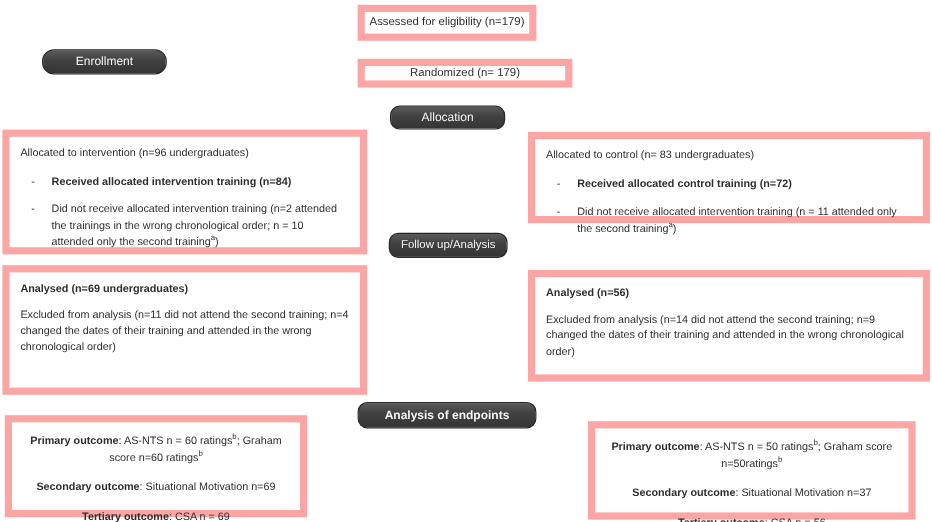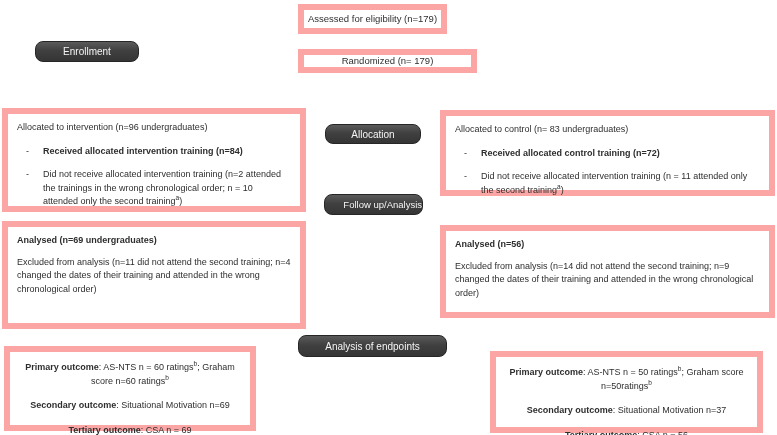--- a/index.html
+++ b/index.html
@@ -53,71 +53,71 @@
 </style>
 </head>
 <body>
 
 <div class="stage">
 
   <div class="wbox cbox" style="left:298px; top:4px; width:149px; height:30px;">
     <span>Assessed for eligibility (n=179)</span>
   </div>
 
-  <div class="tag" style="left:35px; top:41px; width:104px; height:21px;">
+  <div class="tag" style="left:35px; top:41px; width:104px; height:21px;border-radius:10px;">
     <span>Enrollment</span>
   </div>
 
   <div class="wbox cbox" style="left:298px; top:49px; width:179px; height:24px;">
     <span>Randomized (n= 179)</span>
   </div>
 
-  <div class="tag" style="left:325px; top:88px; width:96px; height:20px;margin-top:36px;">
+  <div class="tag" style="left:325px; top:88px; width:96px; height:20px;">
     <span>Allocation</span>
   </div>
 
   <div class="wbox pad" style="left:2px; top:108px; width:304px; height:104px;">
     <p>Allocated to intervention (n=96 undergraduates)</p>
     <div class="row">
       <span class="dash">-</span>
       <span class="btext bold">Received allocated intervention training  (n=84)</span>
     </div>
     <div class="row">
       <span class="dash">-</span>
       <span class="btext"><span>Did not receive allocated intervention training (n=2 attended the trainings in the wrong chronological order; n = 10  attended only the second training</span><sup>a</sup><span>)</span></span>
     </div>
   </div>
 
-  <div class="wbox pad" style="left:440px; top:110px; width:335px; height:86px;">
+  <div class="wbox pad" style="left:440px; top:110px; width:335px; height:76px;">
     <p>Allocated to control (n= 83 undergraduates)</p>
     <div class="row">
       <span class="dash">-</span>
       <span class="btext bold">Received allocated control training (n=72)</span>
     </div>
     <div class="row">
       <span class="dash">-</span>
       <span class="btext"><span>Did not receive allocated intervention training (n = 11  attended only the second training</span><sup>a</sup><span>)</span></span>
     </div>
   </div>
 
-  <div class="tag" style="left:324px; top:194px; width:99px; height:21px; font-size:9.5px;justify-content:flex-end;">
+  <div class="tag" style="left:324px; top:194px; width:99px; height:21px; font-size:9.5px;">
     <span>Follow up/Analysis</span>
   </div>
 
   <div class="wbox pad" style="left:2px; top:221px; width:304px; height:108px;">
     <p class="bold">Analysed (n=69 undergraduates)</p>
     <p class="excluded">Excluded from analysis (n=11 did not attend the second training; n=4 changed the dates of their training and attended in the wrong chronological order)</p>
   </div>
 
   <div class="wbox pad" style="left:440px; top:225px; width:335px; height:93px;">
     <p class="bold">Analysed (n=56)</p>
     <p class="excluded">Excluded from analysis (n=14 did not attend the second training; n=9 changed the dates of their training and attended in the wrong chronological order)</p>
   </div>
 
-  <div class="tag" style="left:298px; top:335px; width:149px; height:22px;">
+  <div class="tag" style="left:298px; top:335px; width:149px; height:22px;font-weight:bold;">
     <span>Analysis of endpoints</span>
   </div>
 
   <div class="wbox outcomes" style="left:4px; top:346px; width:252px; height:85px;">
     <p class="outcome-line"><span class="bold">Primary outcome</span><span>: AS-NTS n = 60 ratings</span><sup>b</sup><span>; Graham score n=60 ratings</span><sup>b</sup></p>
     <p class="outcome-line"><span class="bold">Secondary outcome</span><span>: Situational Motivation n=69</span></p>
     <p class="outcome-line"><span class="bold">Tertiary outcome</span><span>: CSA n = 69</span></p>
   </div>
 
   <div class="wbox outcomes" style="left:490px; top:351px; width:273px; height:82px;">

